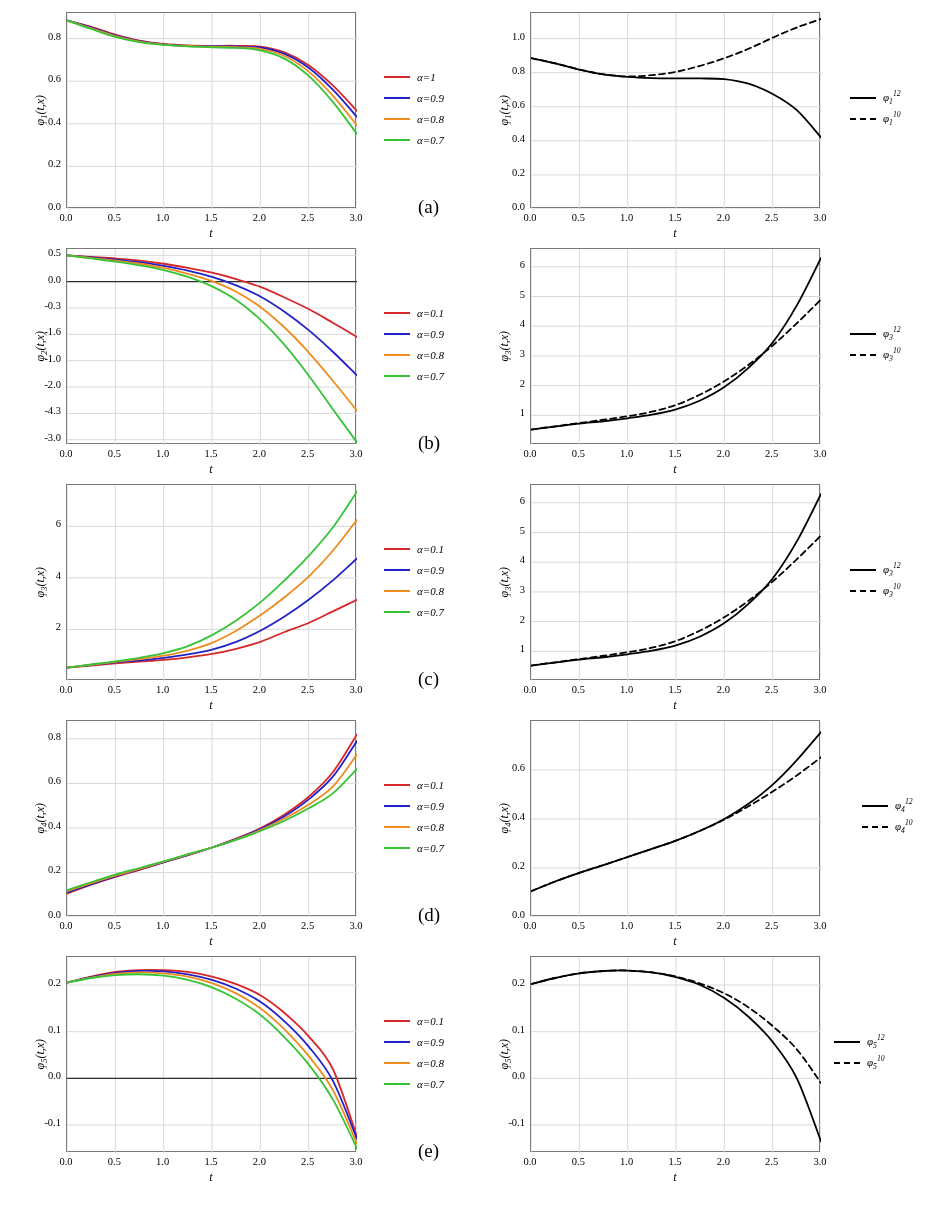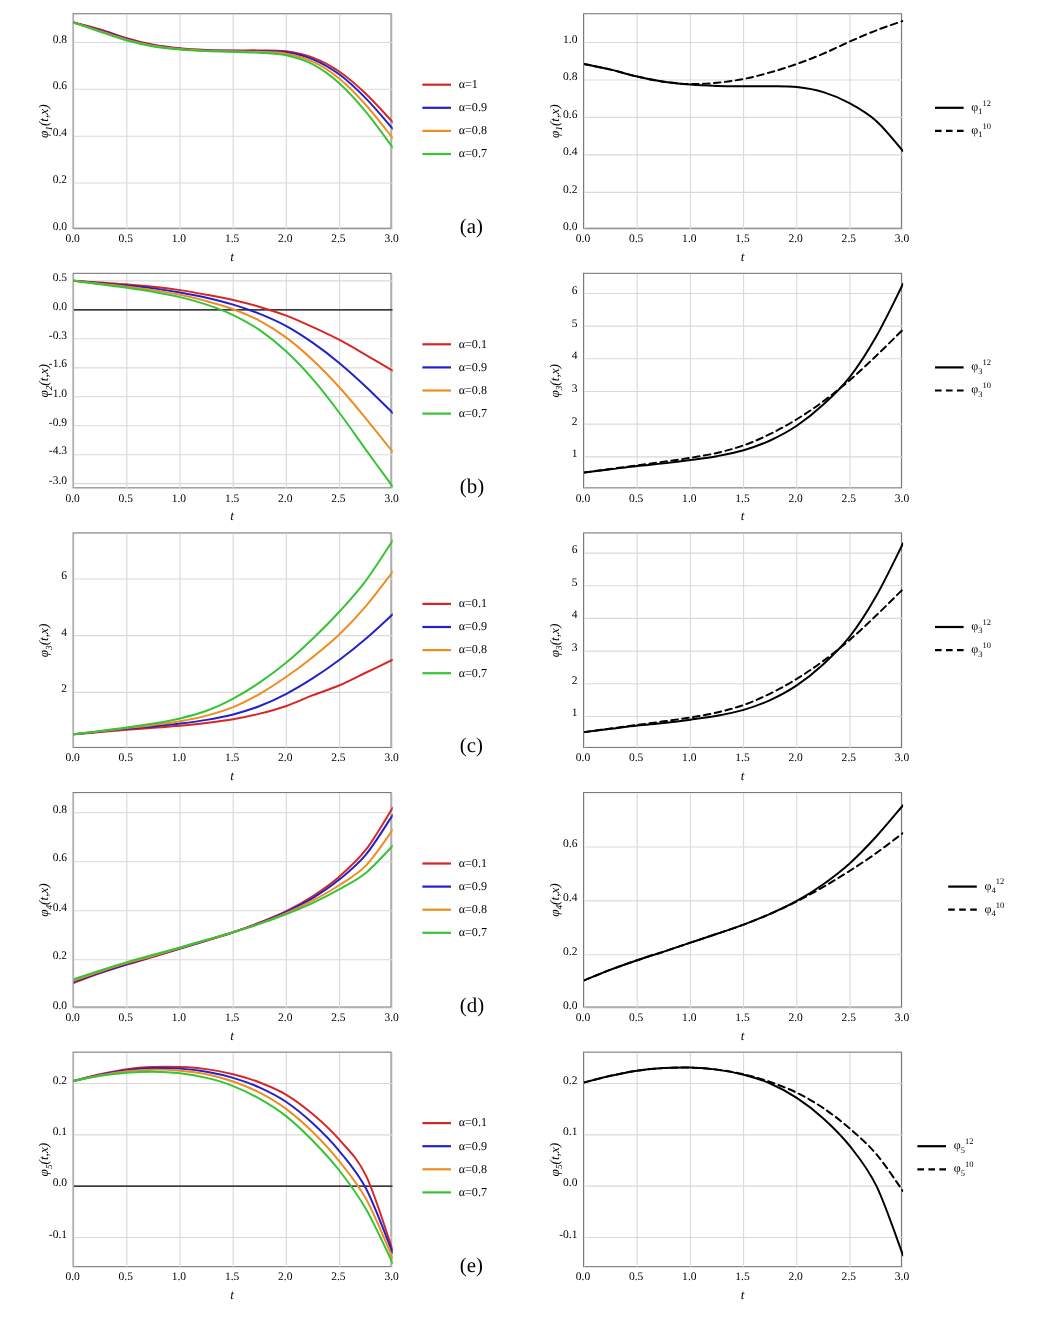--- a/index.html
+++ b/index.html
@@ -3,21 +3,21 @@
 <meta charset="utf-8">
 <style>
   html,body{margin:0;padding:0;background:#ffffff;}
   body{width:945px;height:1214px;font-family:"Liberation Serif",serif;color:#000;}
   #sheet{position:relative;width:945px;height:1214px;overflow:hidden;}
   .rowblk{position:relative;width:945px;height:240px;}
   .plotbox{position:absolute;border:1px solid #7a7a7a;background:#fff;box-sizing:border-box;}
   .ylab{position:absolute;font-style:italic;font-size:12px;transform:rotate(-90deg);transform-origin:center center;white-space:nowrap;}
   .xlab{position:absolute;font-style:italic;font-size:12px;text-align:center;}
   .tick{position:absolute;font-size:10.5px;color:#000;white-space:nowrap;}
-  .legend{position:absolute;font-size:11px;}
+  .legend{position:absolute;font-size:11px;font-style:italic;}
   .legend .row{display:flex;align-items:center;height:21px;}
   .legend .swatch{width:26px;height:0;border-top:2px solid #000;margin-right:7px;}
   .legend .swatch.dash{border-top:2px dashed #000;}
   .legend .lbl{white-space:nowrap;}
   .panelid{position:absolute;font-size:19px;}
   svg{display:block;}
   .grid line{stroke:#d9d9d9;stroke-width:1;}
   .zeroline{stroke:#000;stroke-width:1;}
   sup{font-size:0.7em;}
   sub{font-size:0.7em;}
@@ -161,21 +161,21 @@
       <div class="tick" style="left: 147.667px; width: 30px; text-align: center; top: 206px;">1.0</div>
       <div class="tick" style="left: 196px; width: 30px; text-align: center; top: 206px;">1.5</div>
       <div class="tick" style="left: 244.333px; width: 30px; text-align: center; top: 206px;">2.0</div>
       <div class="tick" style="left: 292.667px; width: 30px; text-align: center; top: 206px;">2.5</div>
       <div class="tick" style="left: 341px; width: 30px; text-align: center; top: 206px;">3.0</div>
       <div class="tick" style="left: 61px; top: 5.32258px; width: 40px; text-align: right; transform: none; white-space: nowrap; margin-left: -40px;">0.5</div>
       <div class="tick" style="left: 61px; top: 31.6667px; width: 40px; text-align: right; transform: none; white-space: nowrap; margin-left: -40px;">0.0</div>
       <div class="tick" style="left: 61px; top: 58.0108px; width: 40px; text-align: right; transform: none; white-space: nowrap; margin-left: -40px;">-0.3</div>
       <div class="tick" style="left: 61px; top: 84.3548px; width: 40px; text-align: right; transform: none; white-space: nowrap; margin-left: -40px;">-1.6</div>
       <div class="tick" style="left: 61px; top: 110.699px; width: 40px; text-align: right; transform: none; white-space: nowrap; margin-left: -40px;">-1.0</div>
-      <div class="tick" style="left: 61px; top: 137.043px; width: 40px; text-align: right; transform: none; white-space: nowrap; margin-left: -40px;">-0.9</div>
+      <div class="tick" style="left: 61px; top: 137.043px; width: 40px; text-align: right; transform: none; white-space: nowrap; margin-left: -40px;">-2.0</div>
       <div class="tick" style="left: 61px; top: 163.387px; width: 40px; text-align: right; transform: none; white-space: nowrap; margin-left: -40px;">-4.3</div>
       <div class="tick" style="left: 61px; top: 189.731px; width: 40px; text-align: right; transform: none; white-space: nowrap; margin-left: -40px;">-3.0</div>
       <div class="xlab" style="left: 66px; width: 290px; top: 220px;">t</div>
       <div class="ylab" style="left: 6px; top: 96px; width: 70px; text-align: center;">φ<sub>2</sub>(t,x)</div>
       <div class="legend" style="left: 384px; top: 60px;">
         <div class="row">
           <span class="swatch" style="border-top-color: rgb(214, 39, 40);"></span>
           <span class="lbl">α=0.1</span>
         </div>
         <div class="row">

